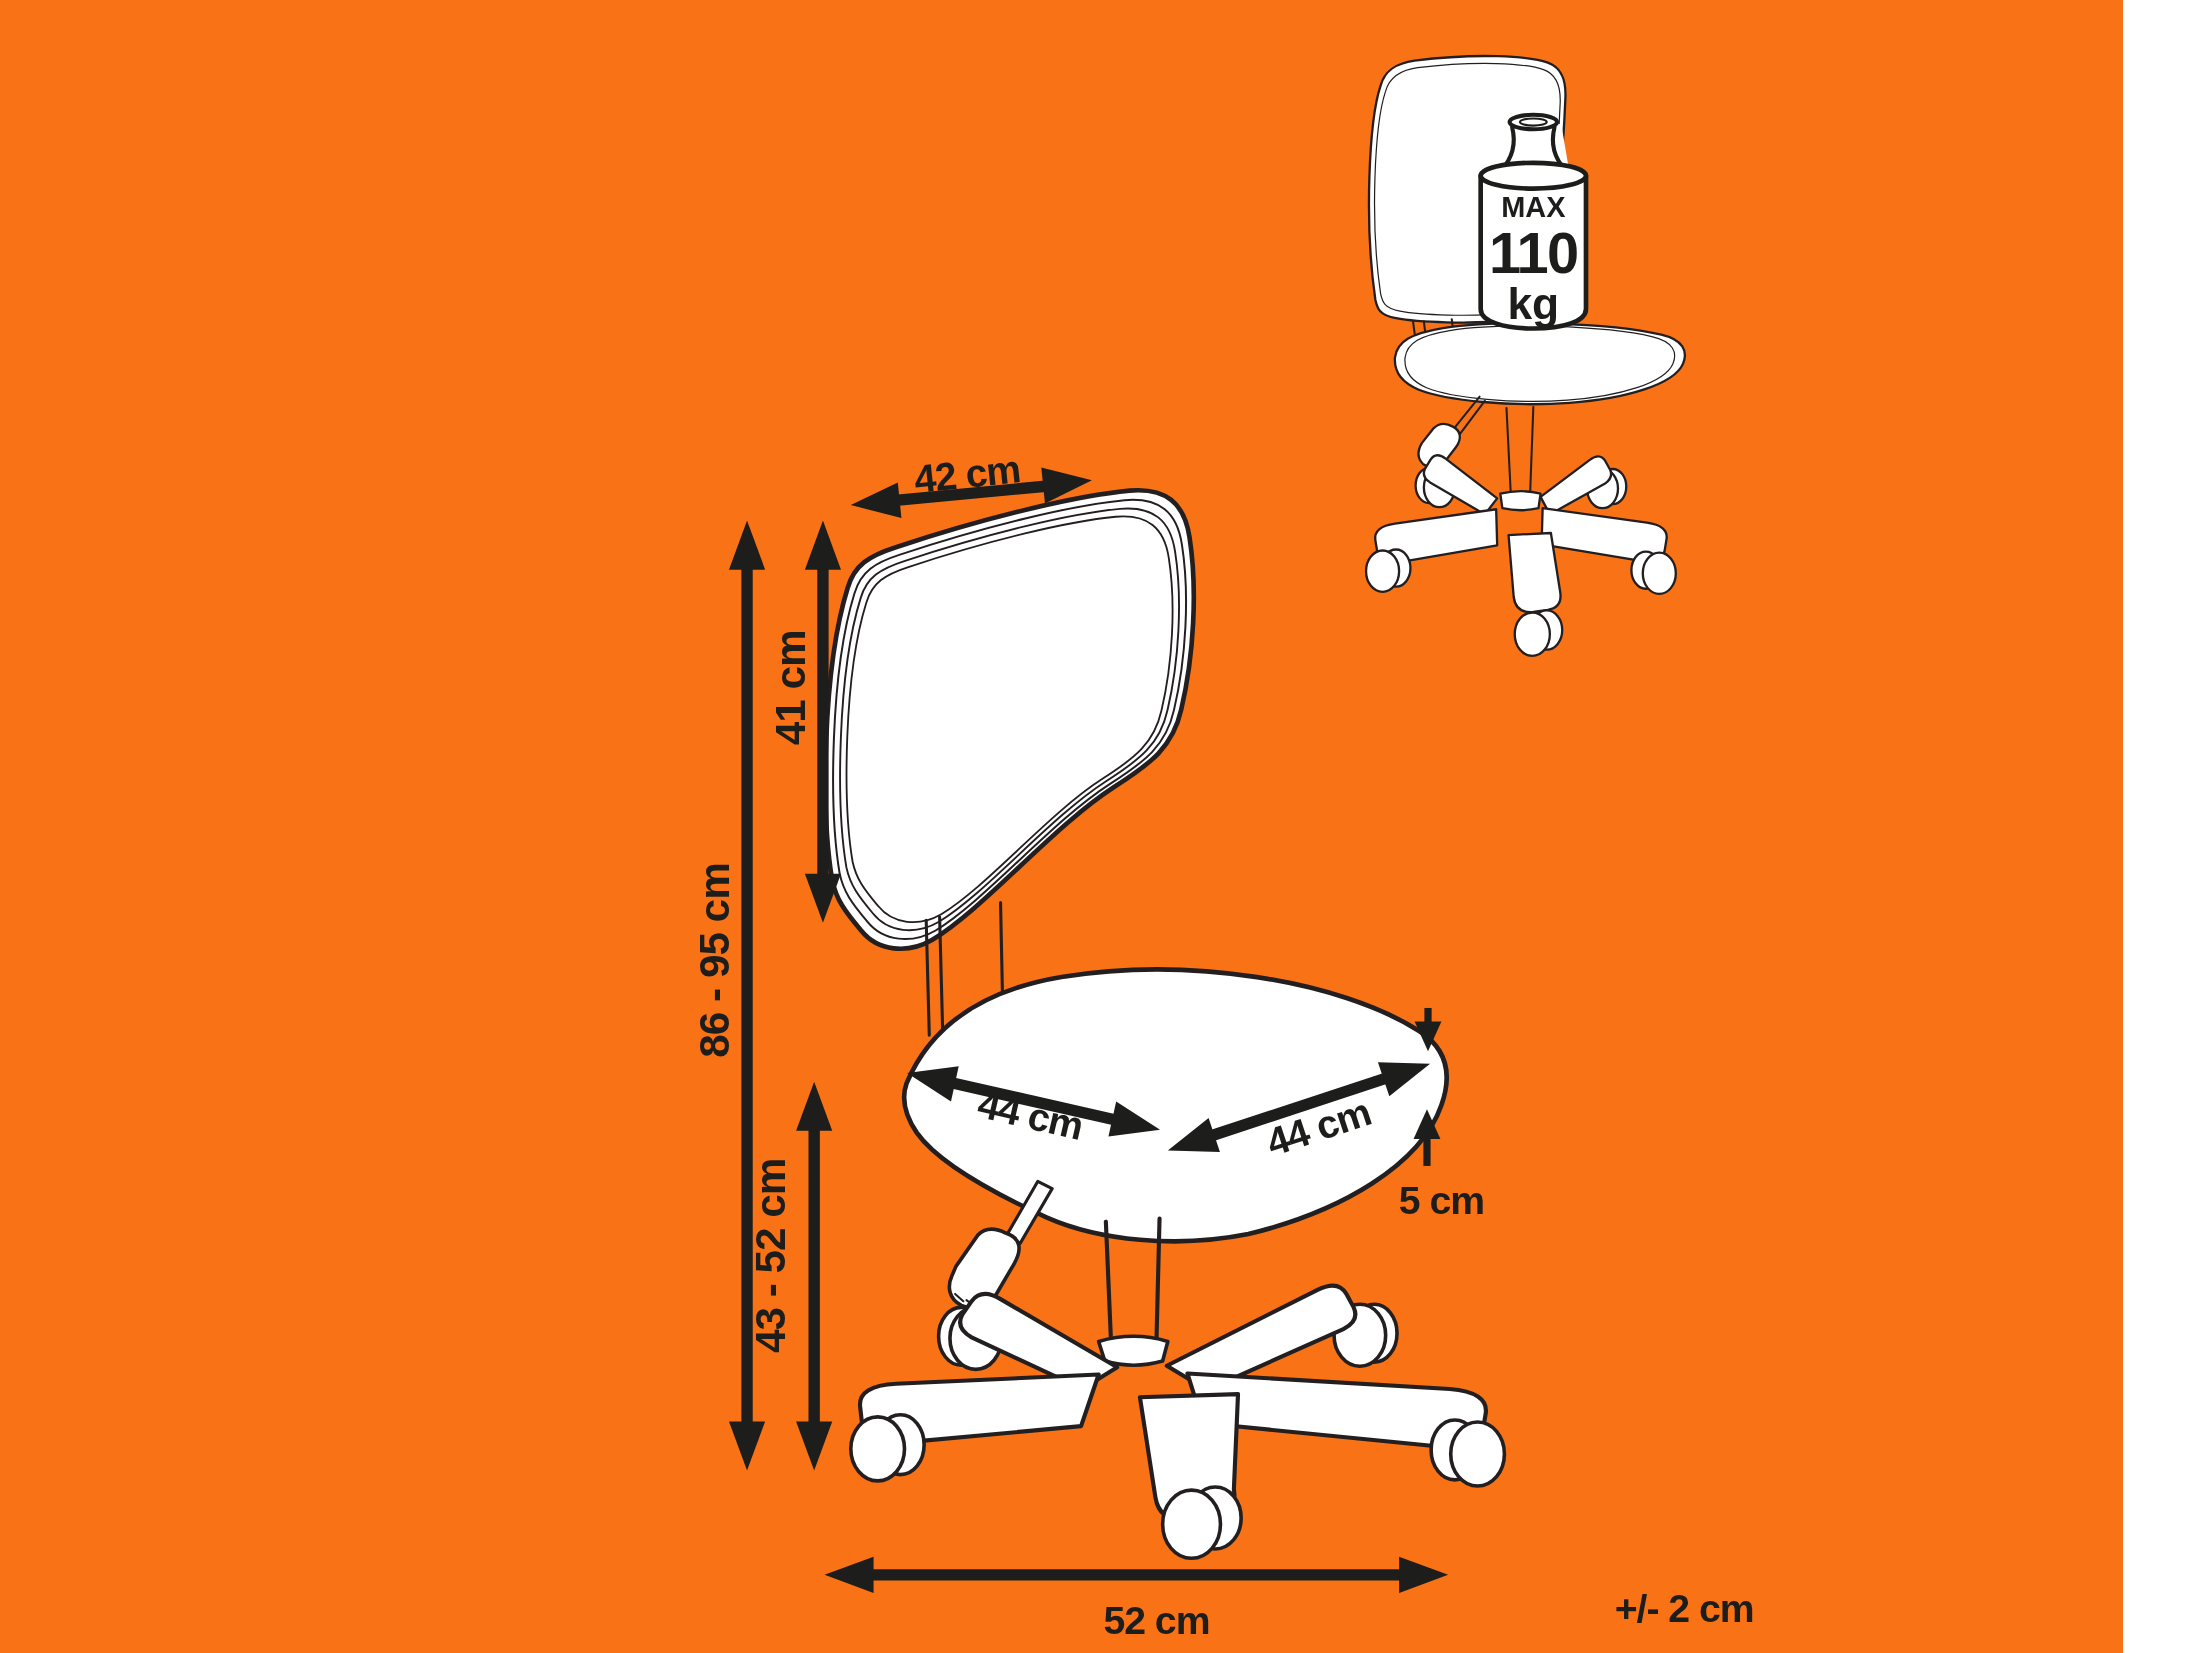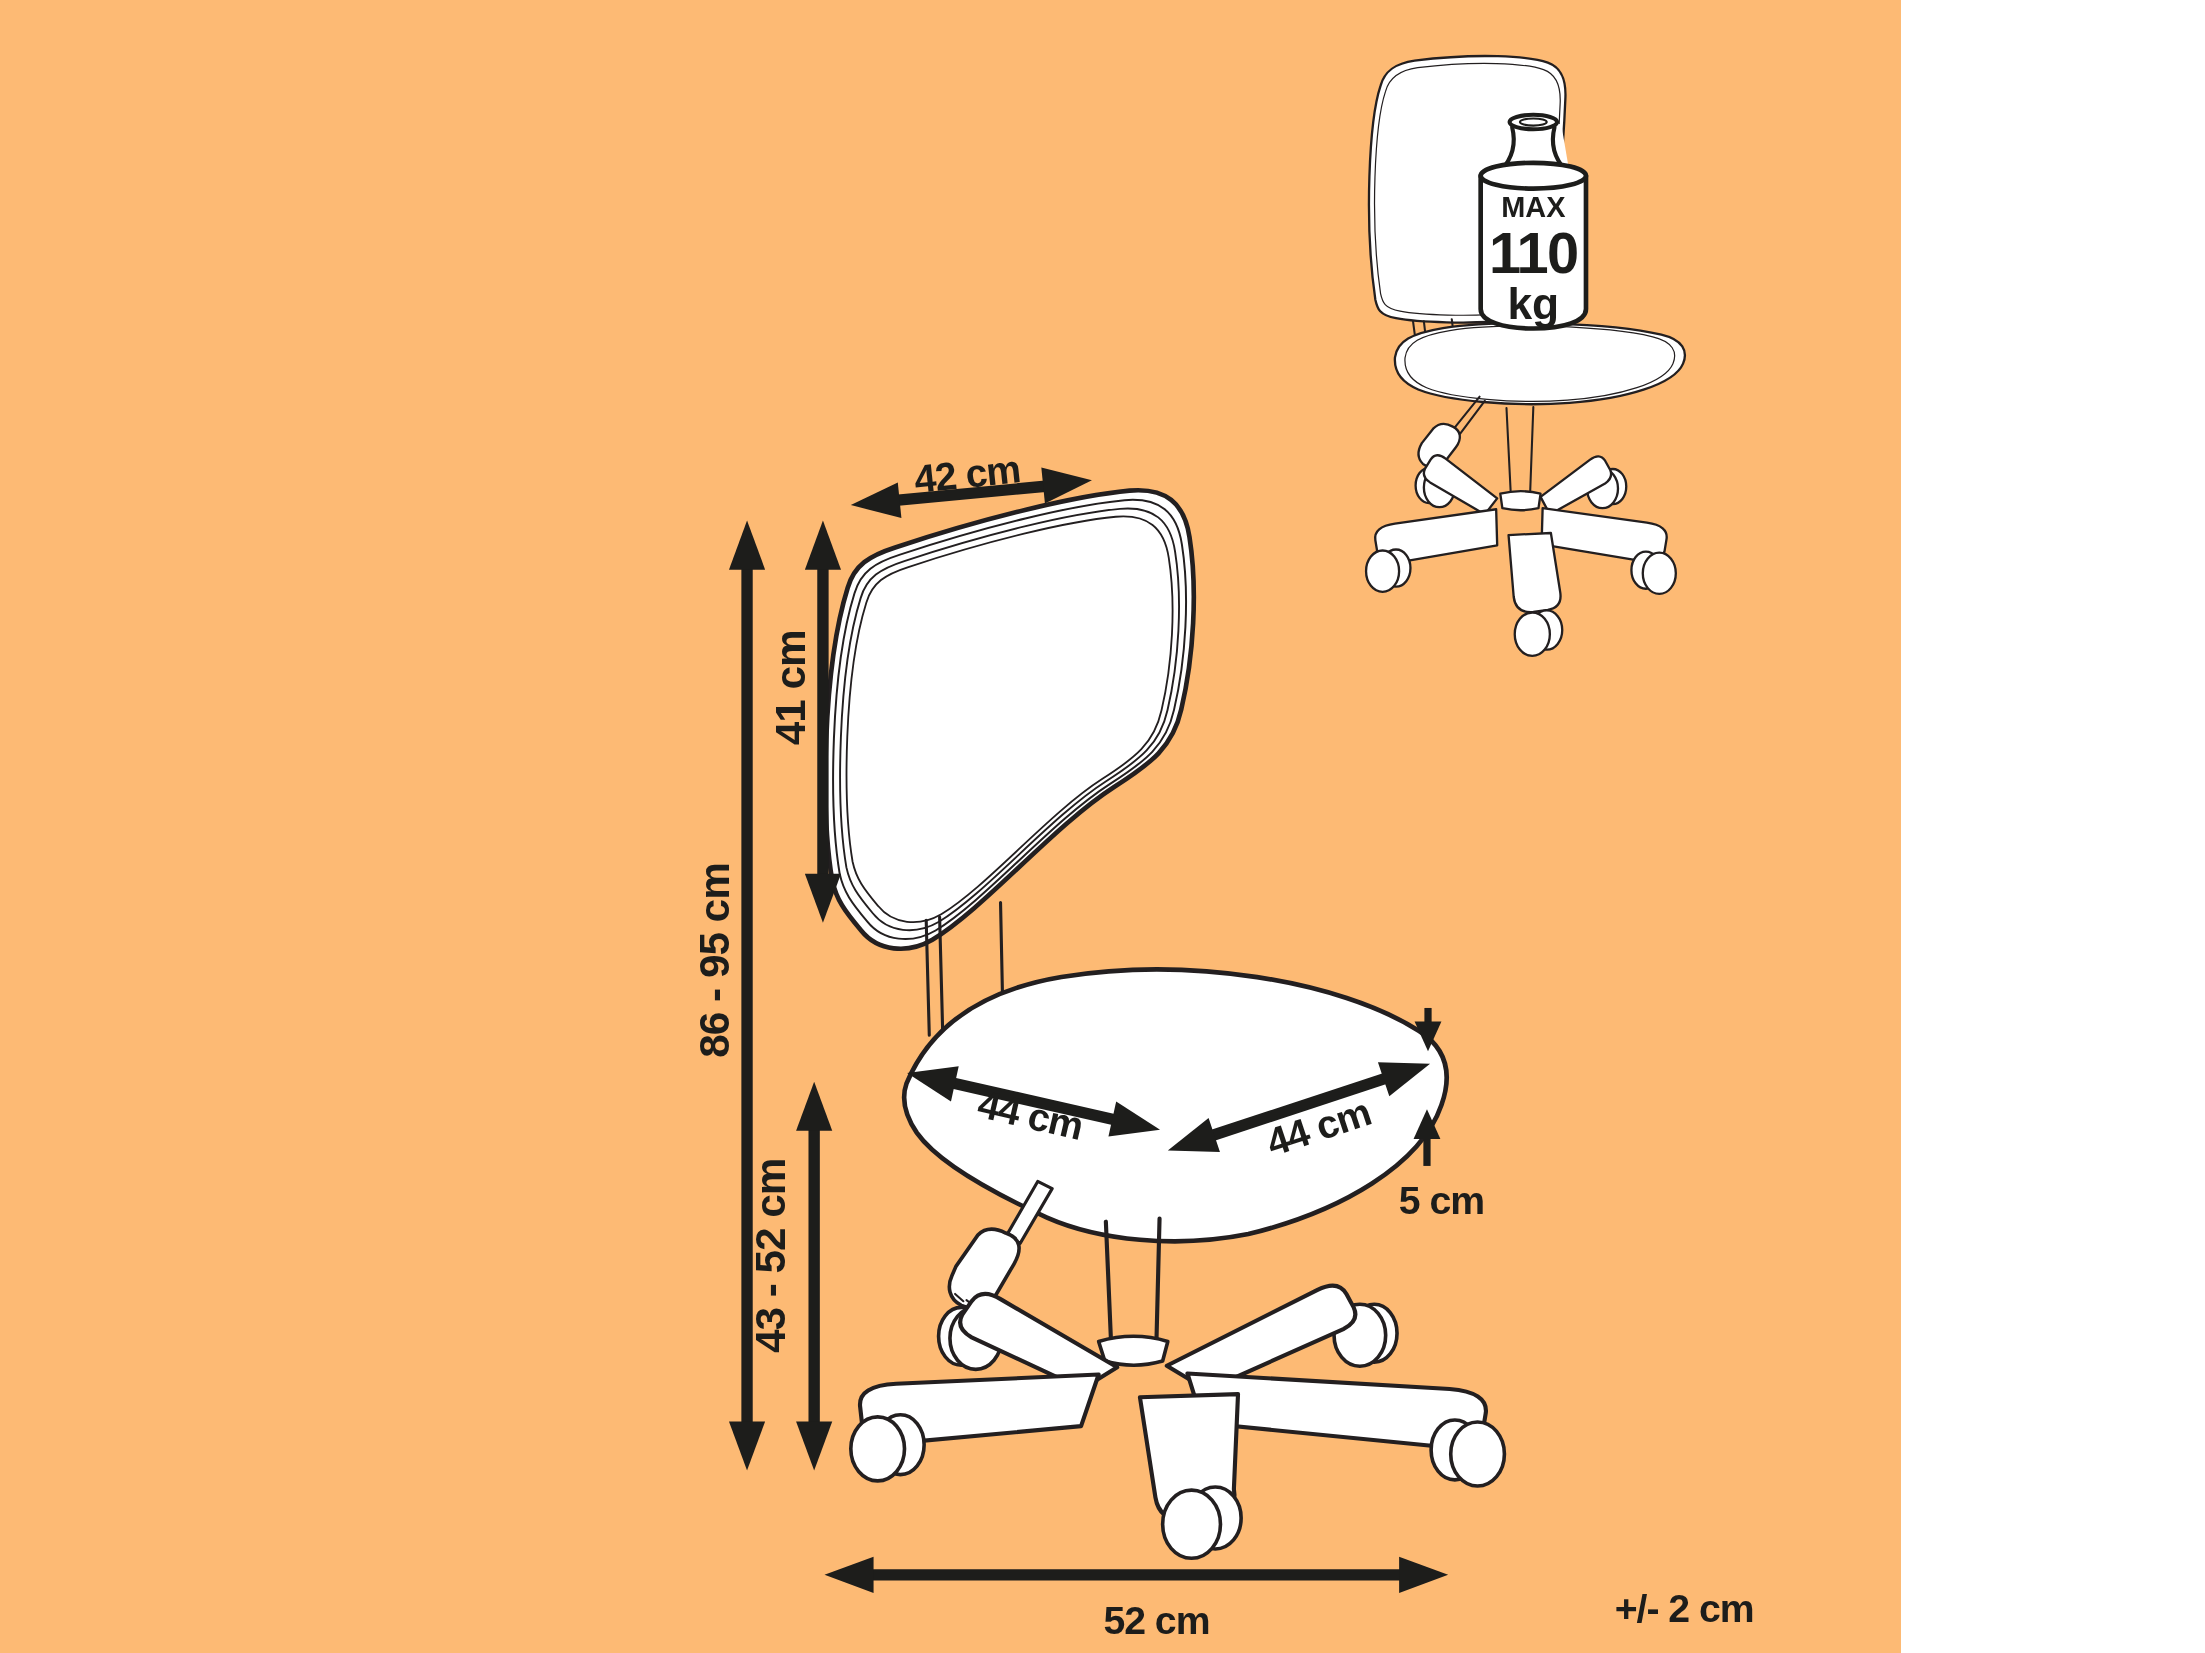--- a/index.html
+++ b/index.html
@@ -1,16 +1,16 @@
 <!DOCTYPE html>
 <html style="font-size:8.3px"><head>
 <meta charset="utf-8">
 <style>
   html,body{margin:0;padding:0;background:#fff;}
-  .canvas{position:relative;width:1901px;height:1654px;background:#fdba74;overflow:hidden;
+  .canvas{position:relative;width:2123px;height:1654px;background:#f97316;overflow:hidden;
           font-family:"Liberation Sans",sans-serif;}
   svg{position:absolute;inset:0;display:block;}
   .outline{fill:#ffffff;stroke:#231f20;stroke-width:9;stroke-linejoin:round;stroke-linecap:round;}
   .contour{fill:none;stroke:#231f20;stroke-width:4;stroke-linejoin:round;}
   .thin{fill:none;stroke:#231f20;stroke-width:6;stroke-linecap:round;}
   .s-outline{fill:#ffffff;stroke:#231f20;stroke-width:4.5;stroke-linejoin:round;stroke-linecap:round;}
   .s-contour{fill:none;stroke:#231f20;stroke-width:2.5;stroke-linejoin:round;}
   .s-thin{fill:none;stroke:#231f20;stroke-width:4;stroke-linecap:round;}
   .w-bold{fill:#ffffff;stroke:#1d1d1b;stroke-width:9;stroke-linejoin:round;stroke-linecap:round;}
   .dimline{stroke:#1d1d1b;stroke-width:22;fill:none;}

